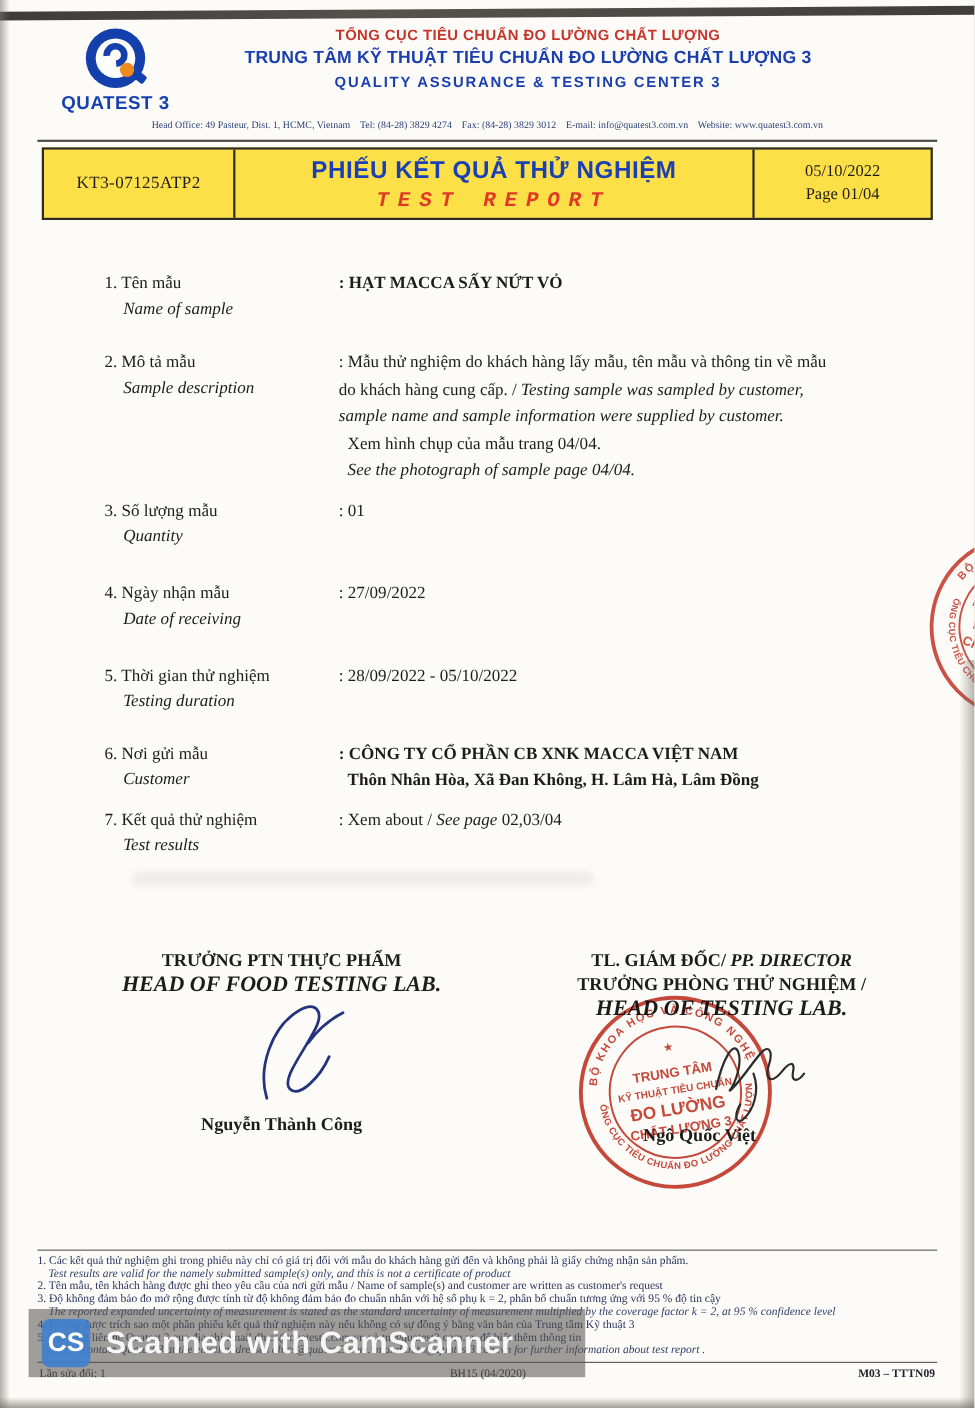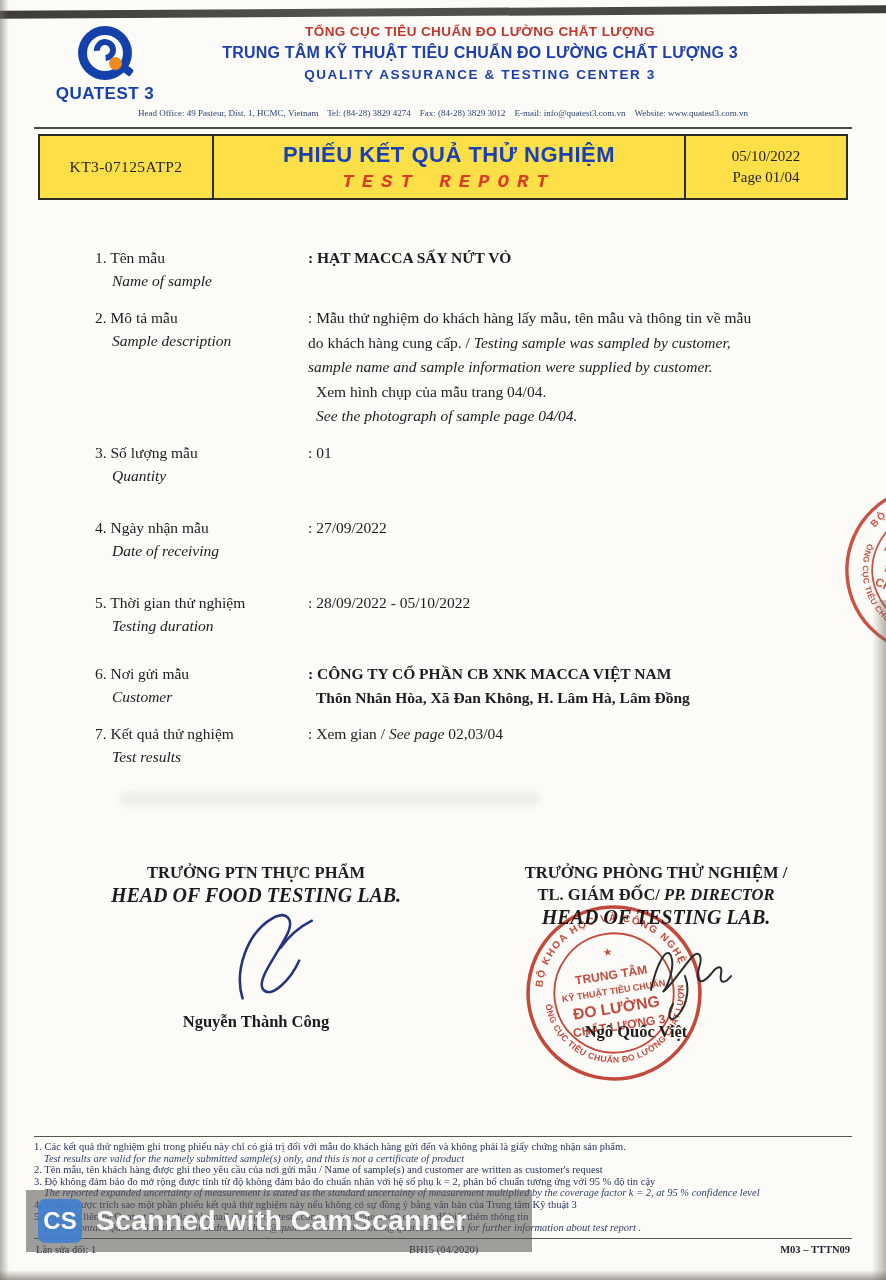--- a/index.html
+++ b/index.html
@@ -58,21 +58,21 @@
   .tb-date, .tb-page { font-size:15px; line-height:21px; color:#1f1e1b; }
 
   
   .main { position:absolute; left:38px; top:246px; width:810px; }
   .field { display:flex; padding-left:57px; }
   .flabel { width:213px; flex-shrink:0; font-size:15.5px; line-height:23px; }
   .flabel .en { font-style:italic; padding-left:17px; }
   .fvalue { flex:1; font-size:15.5px; line-height:24.5px; }
   .bold { font-weight:bold; }
   .it { font-style:italic; }
-  .f1 { margin-bottom:14px; } .f2 { margin-bottom:12px; } .f3 { margin-bottom:29px; }
+  .f1 { margin-bottom:26px; } .f2 { margin-bottom:12px; } .f3 { margin-bottom:29px; }
   .f4 { margin-bottom:29px; } .f5 { margin-bottom:25px; } .f6 { margin-bottom:11px; }
   .indent8 { padding-left:8px; }
 
   
   .sig-section { position:absolute; left:16px; top:856px; width:886px; height:240px; }
   .sig-left { position:absolute; left:90px; top:6px; width:300px; text-align:center; }
   .sig-right { position:absolute; left:455px; top:6px; width:370px; text-align:center; }
   .sig-t1 { font-weight:bold; font-size:16.5px; line-height:22px; }
   .sig-t2 { font-weight:bold; font-style:italic; font-size:20px; line-height:22px; }
   .sig-name { position:absolute; width:100%; font-weight:bold; font-size:16.5px; z-index:4; }
@@ -214,41 +214,41 @@
         <div>: CÔNG TY CỔ PHẦN CB XNK MACCA VIỆT NAM</div>
         <div class="indent8">Thôn Nhân Hòa, Xã Đan Không, H. Lâm Hà, Lâm Đồng</div>
       </div>
     </div>
 
     <div class="field f7">
       <div class="flabel">
         <div>7. Kết quả thử nghiệm</div>
         <div class="en">Test results</div>
       </div>
-      <div class="fvalue"><span>: Xem gian / </span><span class="it">See page</span><span> 02,03/04</span></div>
+      <div class="fvalue"><span>: Xem about / </span><span class="it">See page</span><span> 02,03/04</span></div>
     </div>
   </div>
 
   <div class="sig-section">
 
     <div class="sig-left">
       <div class="sig-t1">TRƯỞNG PTN THỰC PHẨM</div>
       <div class="sig-t2">HEAD OF FOOD TESTING LAB.</div>
       <svg class="sig-svg" width="110" height="105" viewBox="0 0 90 100">
         <g fill="none" stroke="#25337f" stroke-width="2.4" stroke-linecap="round">
           <path d="M16,88 C8,62 20,26 44,12 C58,4 66,12 58,28 C48,48 28,72 36,80 C44,88 62,70 70,52"></path>
           <path d="M52,40 C62,26 74,18 82,14"></path>
         </g>
       </svg>
       <div class="sig-name">Nguyễn Thành Công</div>
     </div>
 
     <div class="sig-right">
+      <div class="sig-t1"><span>TL. GIÁM ĐỐC/ </span><span class="it">PP. DIRECTOR</span></div>
       <div class="sig-t1">TRƯỞNG PHÒNG THỬ NGHIỆM /</div>
-      <div class="sig-t1"><span>TL. GIÁM ĐỐC/ </span><span class="it">PP. DIRECTOR</span></div>
       <div class="sig-t2">HEAD OF TESTING LAB.</div>
 
       <svg class="stampsvg stamp-main" viewBox="0 0 180 180">
         <g fill="none" stroke="#c43a2c">
           <circle cx="90" cy="90" r="85" stroke-width="3.5"></circle>
           <circle cx="90" cy="90" r="59" stroke-width="1.8"></circle>
         </g>
         <defs>
           <path id="arcTopA" d="M 19,90 A 71,71 0 0 1 161,90"></path>
           <path id="arcBotA" d="M 21,90 A 69,69 0 0 0 159,90"></path>

